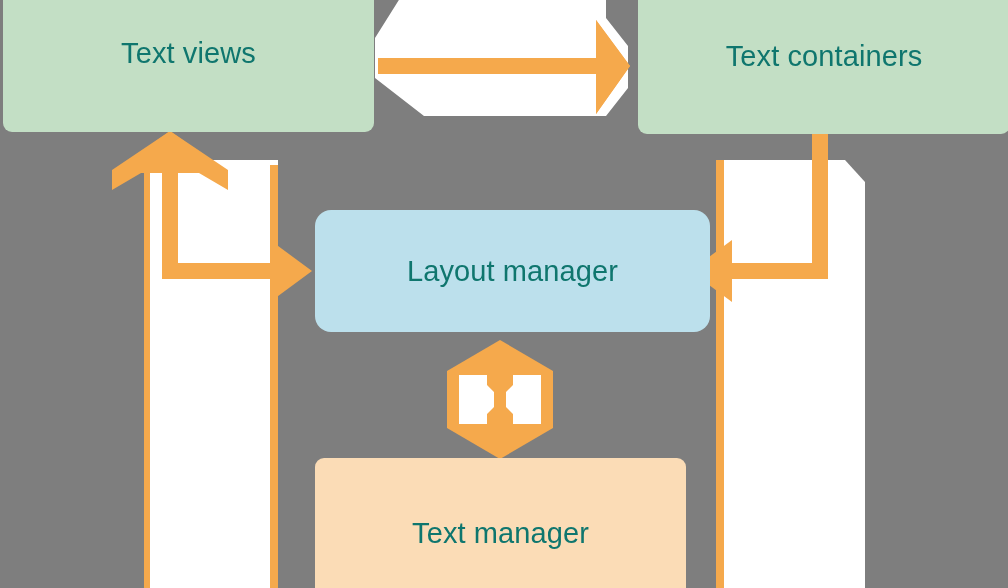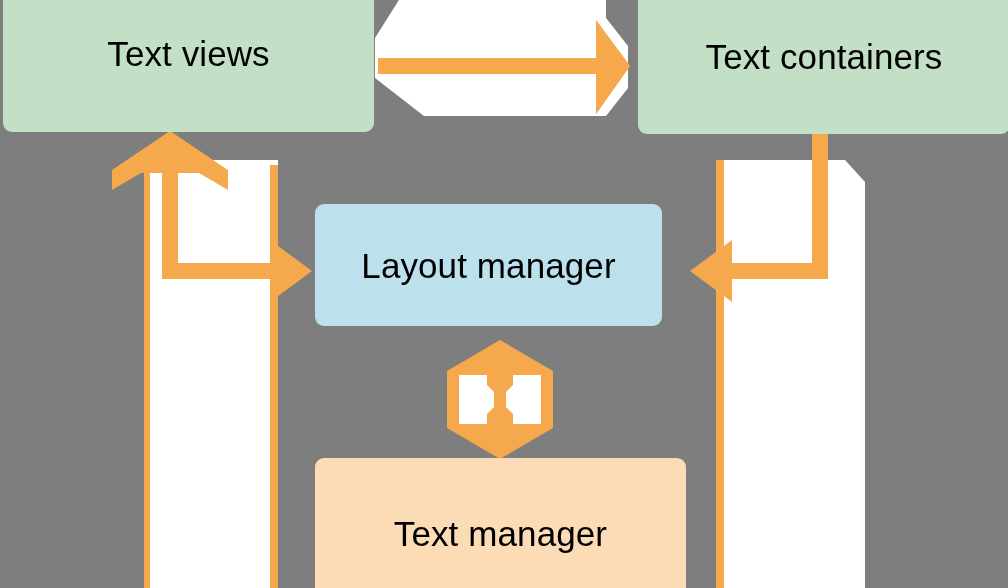--- a/index.html
+++ b/index.html
@@ -25,46 +25,47 @@
   .node-box {
     position: absolute;
     border-radius: 9px;
     display: flex;
     align-items: center;
     justify-content: center;
     box-sizing: border-box;
     z-index: 5;
   }
   .node-label {
-    font-size: 35px;
+    font-size: 29px;
     line-height: 1;
-    color: #000000;
+    color: #0f766e;
     letter-spacing: 0.1px;
     white-space: nowrap;
   }
   #box-text-views {
     left: 3px;
     top: -25px;
     width: 371px;
     height: 157px;
     background: #c3dfc5;
   }
   #box-text-containers {
     left: 638px;
     top: -22px;
     width: 372px;
     height: 156px;
     background: #c3dfc5;
   }
   #box-layout-manager {
     left: 315px;
-    top: 204px;
-    width: 347px;
+    top: 210px;
+    width: 395px;
     height: 122px;
     background: #bce0ec;
+    border-radius: 16px;
   }
   #box-text-storage {
     left: 315px;
     top: 458px;
     width: 371px;
     height: 151px;
     background: #fbdcb6;
   }
 </style>
 </head>

